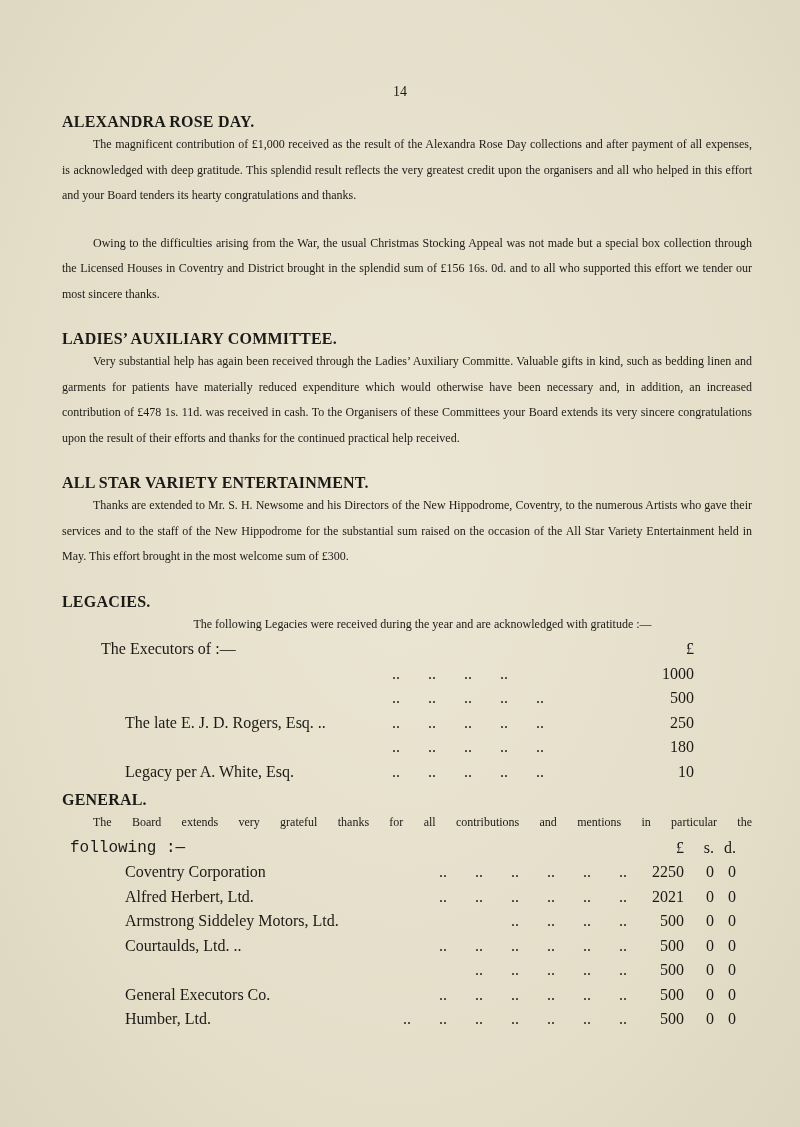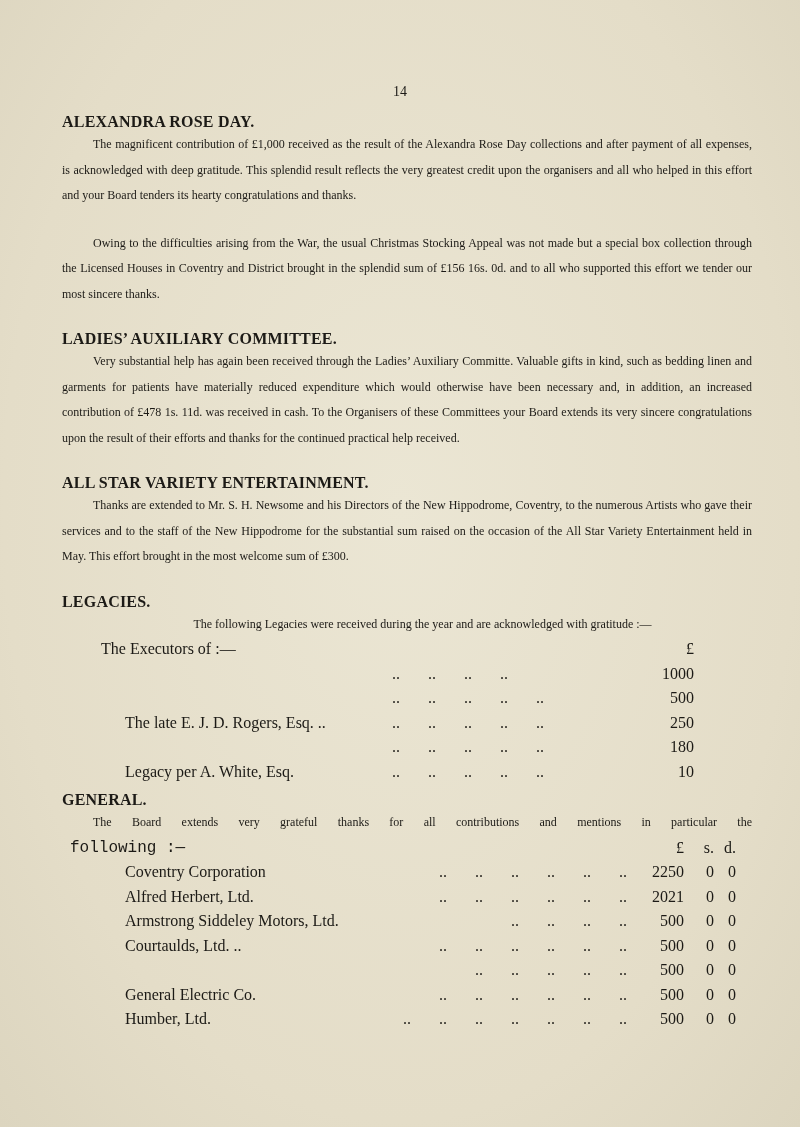--- a/index.html
+++ b/index.html
@@ -142,21 +142,21 @@
           <span class="amt col-s">0</span>
           <span class="amt col-d">0</span>
         </div>
         <div class="row">
           <span class="dots" style="right: 125px; text-align: right; white-space: pre;">..       ..       ..       ..       ..</span>
           <span class="amt col-gl">500</span>
           <span class="amt col-s">0</span>
           <span class="amt col-d">0</span>
         </div>
         <div class="row">
-          <span class="name">General Electric Co.</span>
+          <span class="name">General Executors Co.</span>
           <span class="dots" style="right: 125px; text-align: right; white-space: pre;">..       ..       ..       ..       ..       ..</span>
           <span class="amt col-gl">500</span>
           <span class="amt col-s">0</span>
           <span class="amt col-d">0</span>
         </div>
         <div class="row">
           <span class="name">Humber, Ltd.</span>
           <span class="dots" style="right: 125px; text-align: right; white-space: pre;">..       ..       ..       ..       ..       ..       ..</span>
           <span class="amt col-gl">500</span>
           <span class="amt col-s">0</span>

